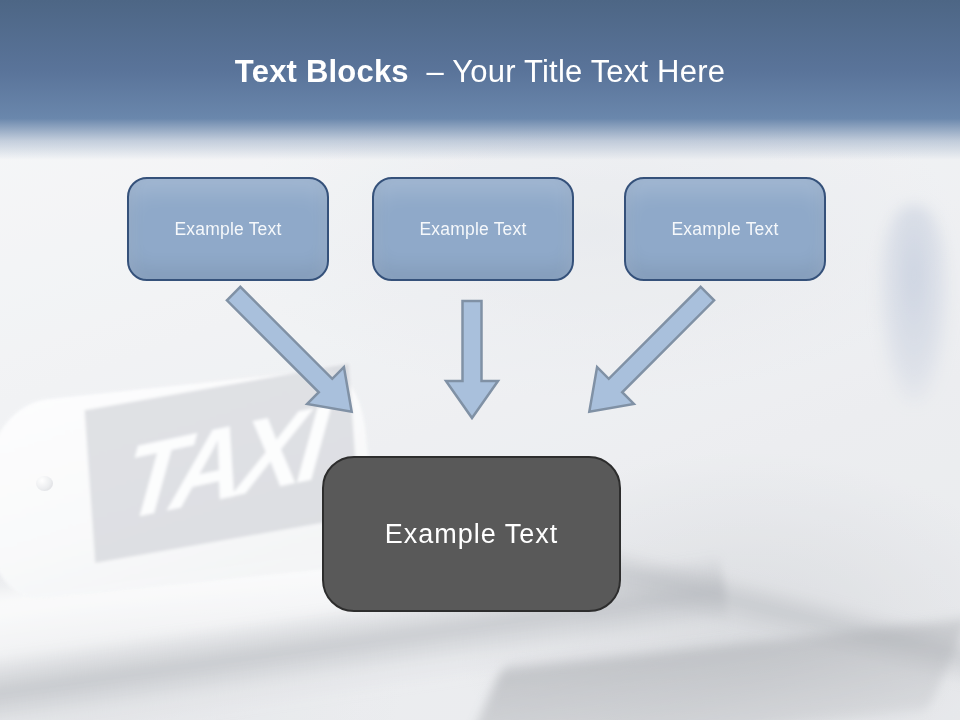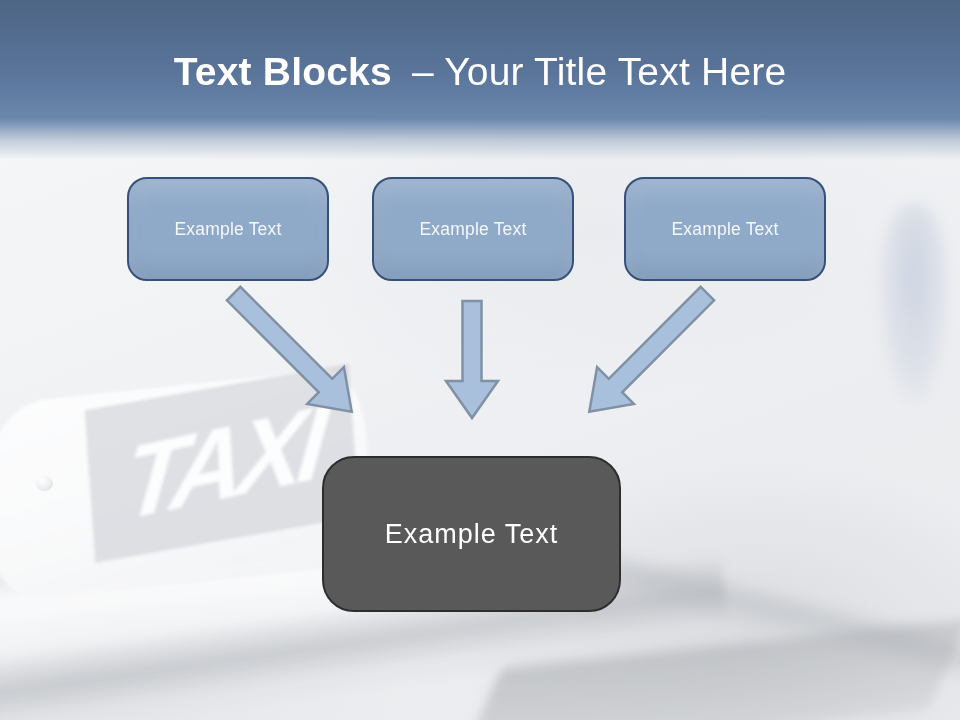--- a/index.html
+++ b/index.html
@@ -57,21 +57,21 @@
   .person-blur{position:absolute;left:878px;top:205px;width:72px;height:200px;border-radius:45%;
     background:radial-gradient(ellipse at 50% 35%, rgba(128,148,186,0.45), rgba(150,165,195,0.25) 55%, transparent 75%);
     filter:blur(7px);}
   .bg-wash{position:absolute;inset:0;background:rgba(255,255,255,0.30);}
   .header-grad{position:absolute;left:0;top:0;width:960px;height:160px;
     background:linear-gradient(180deg, var(--header-top) 0%, #5a749a 45%, var(--header-mid) 74%,
       rgba(136,158,188,0.45) 88%, rgba(200,212,228,0) 100%);}
 
   
   .title{position:absolute;left:0;top:52px;width:960px;text-align:center;
-    color:var(--title-text);font-size:39px;line-height:40px;letter-spacing:0.2px;}
+    color:var(--title-text);font-size:31px;line-height:40px;letter-spacing:0.2px;}
   .title .bold{font-weight:bold;}
   .title .rest{font-weight:normal;margin-left:9px;}
 
   .block{position:absolute;width:202px;height:104px;border-radius:20px;
     background:var(--block-fill);border:2.5px solid var(--block-border);
     box-shadow:inset 0 14px 20px rgba(255,255,255,0.16), inset 0 -12px 18px rgba(0,0,0,0.07);
     display:flex;align-items:center;justify-content:center;}
   .block-1{left:127px;top:177px;}
   .block-2{left:372px;top:177px;}
   .block-3{left:624px;top:177px;}

